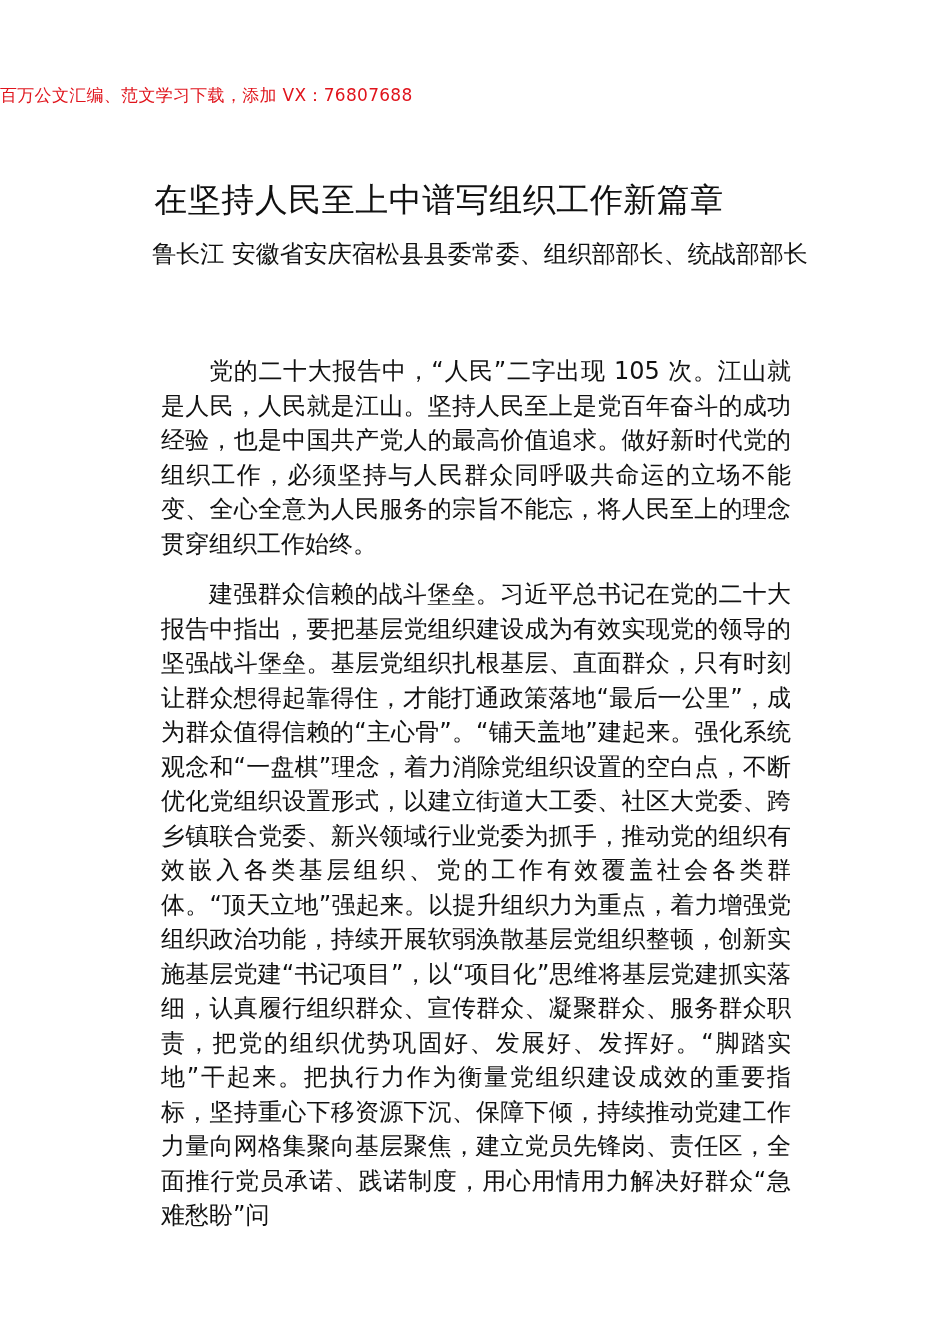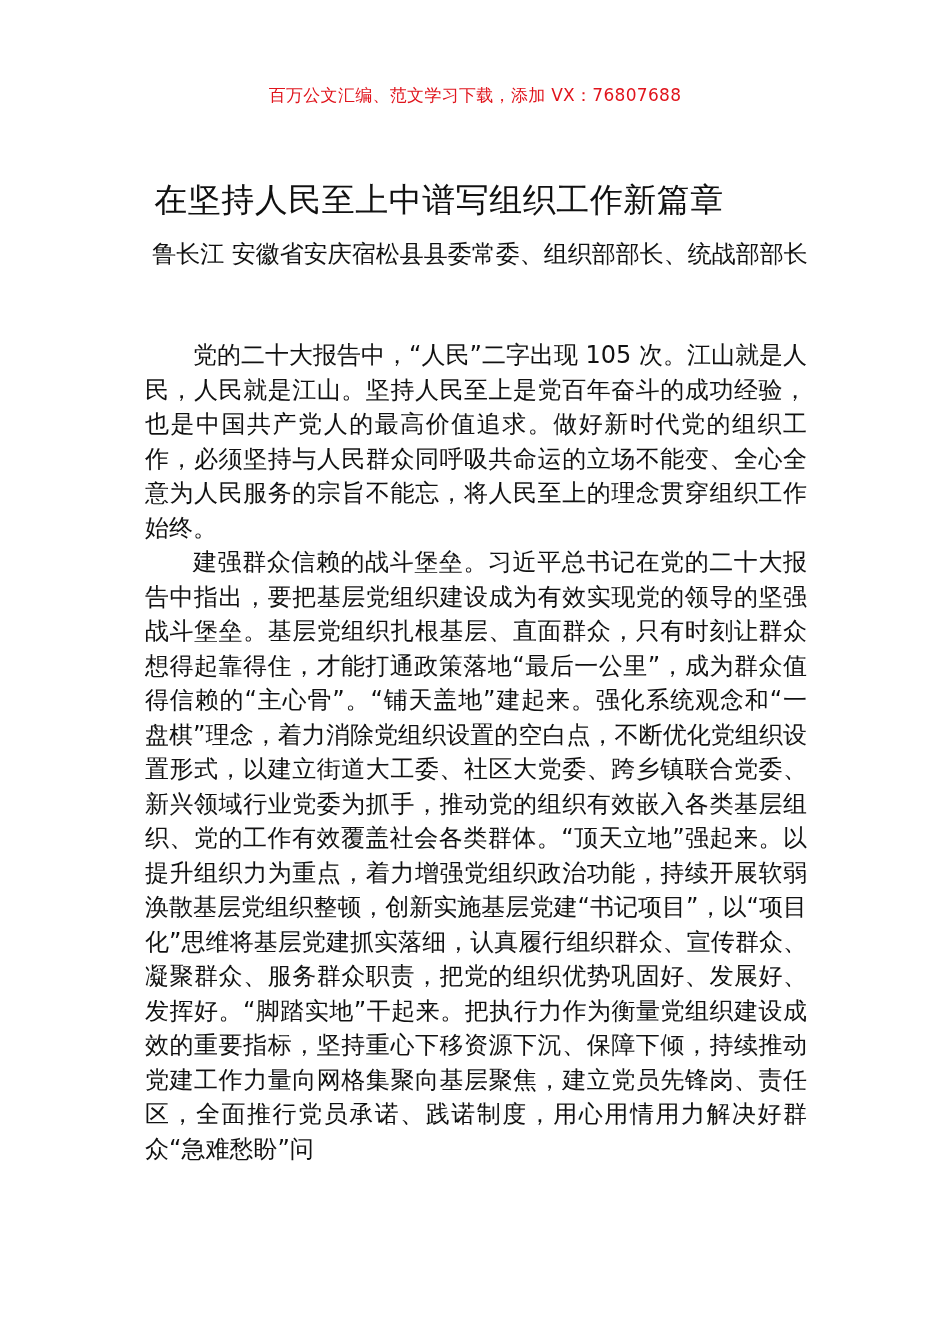--- a/index.html
+++ b/index.html
@@ -13,21 +13,20 @@
       position: relative;
       overflow: hidden;
       font-family: "DejaVu Sans", "Liberation Sans", sans-serif;
       color: #111111;
     }
     .header-note {
       position: absolute;
       top: 84px;
       left: 0;
       width: 950px;
-      text-align: center;
       color: #e0141c;
       font-size: 17px;
       letter-spacing: 0.3px;
     }
     .title {
       position: absolute;
       top: 178px;
       left: 0;
       width: 878px;
       text-align: center;
@@ -49,21 +48,21 @@
       position: absolute;
       top: 338px;
       left: 145px;
       width: 662px;
       font-size: 24px;
       line-height: 34.5px;
       text-align: justify;
       color: #111111;
     }
     .body-text p {
-      margin: 0;
+      margin: 16px;
       text-indent: 2em;
     }
   </style>
 </head>
 <body>
 
 <div class="header-note">百万公文汇编、范文学习下载，添加 VX：76807688</div>
 
 <div class="title">在坚持人民至上中谱写组织工作新篇章</div>
 

